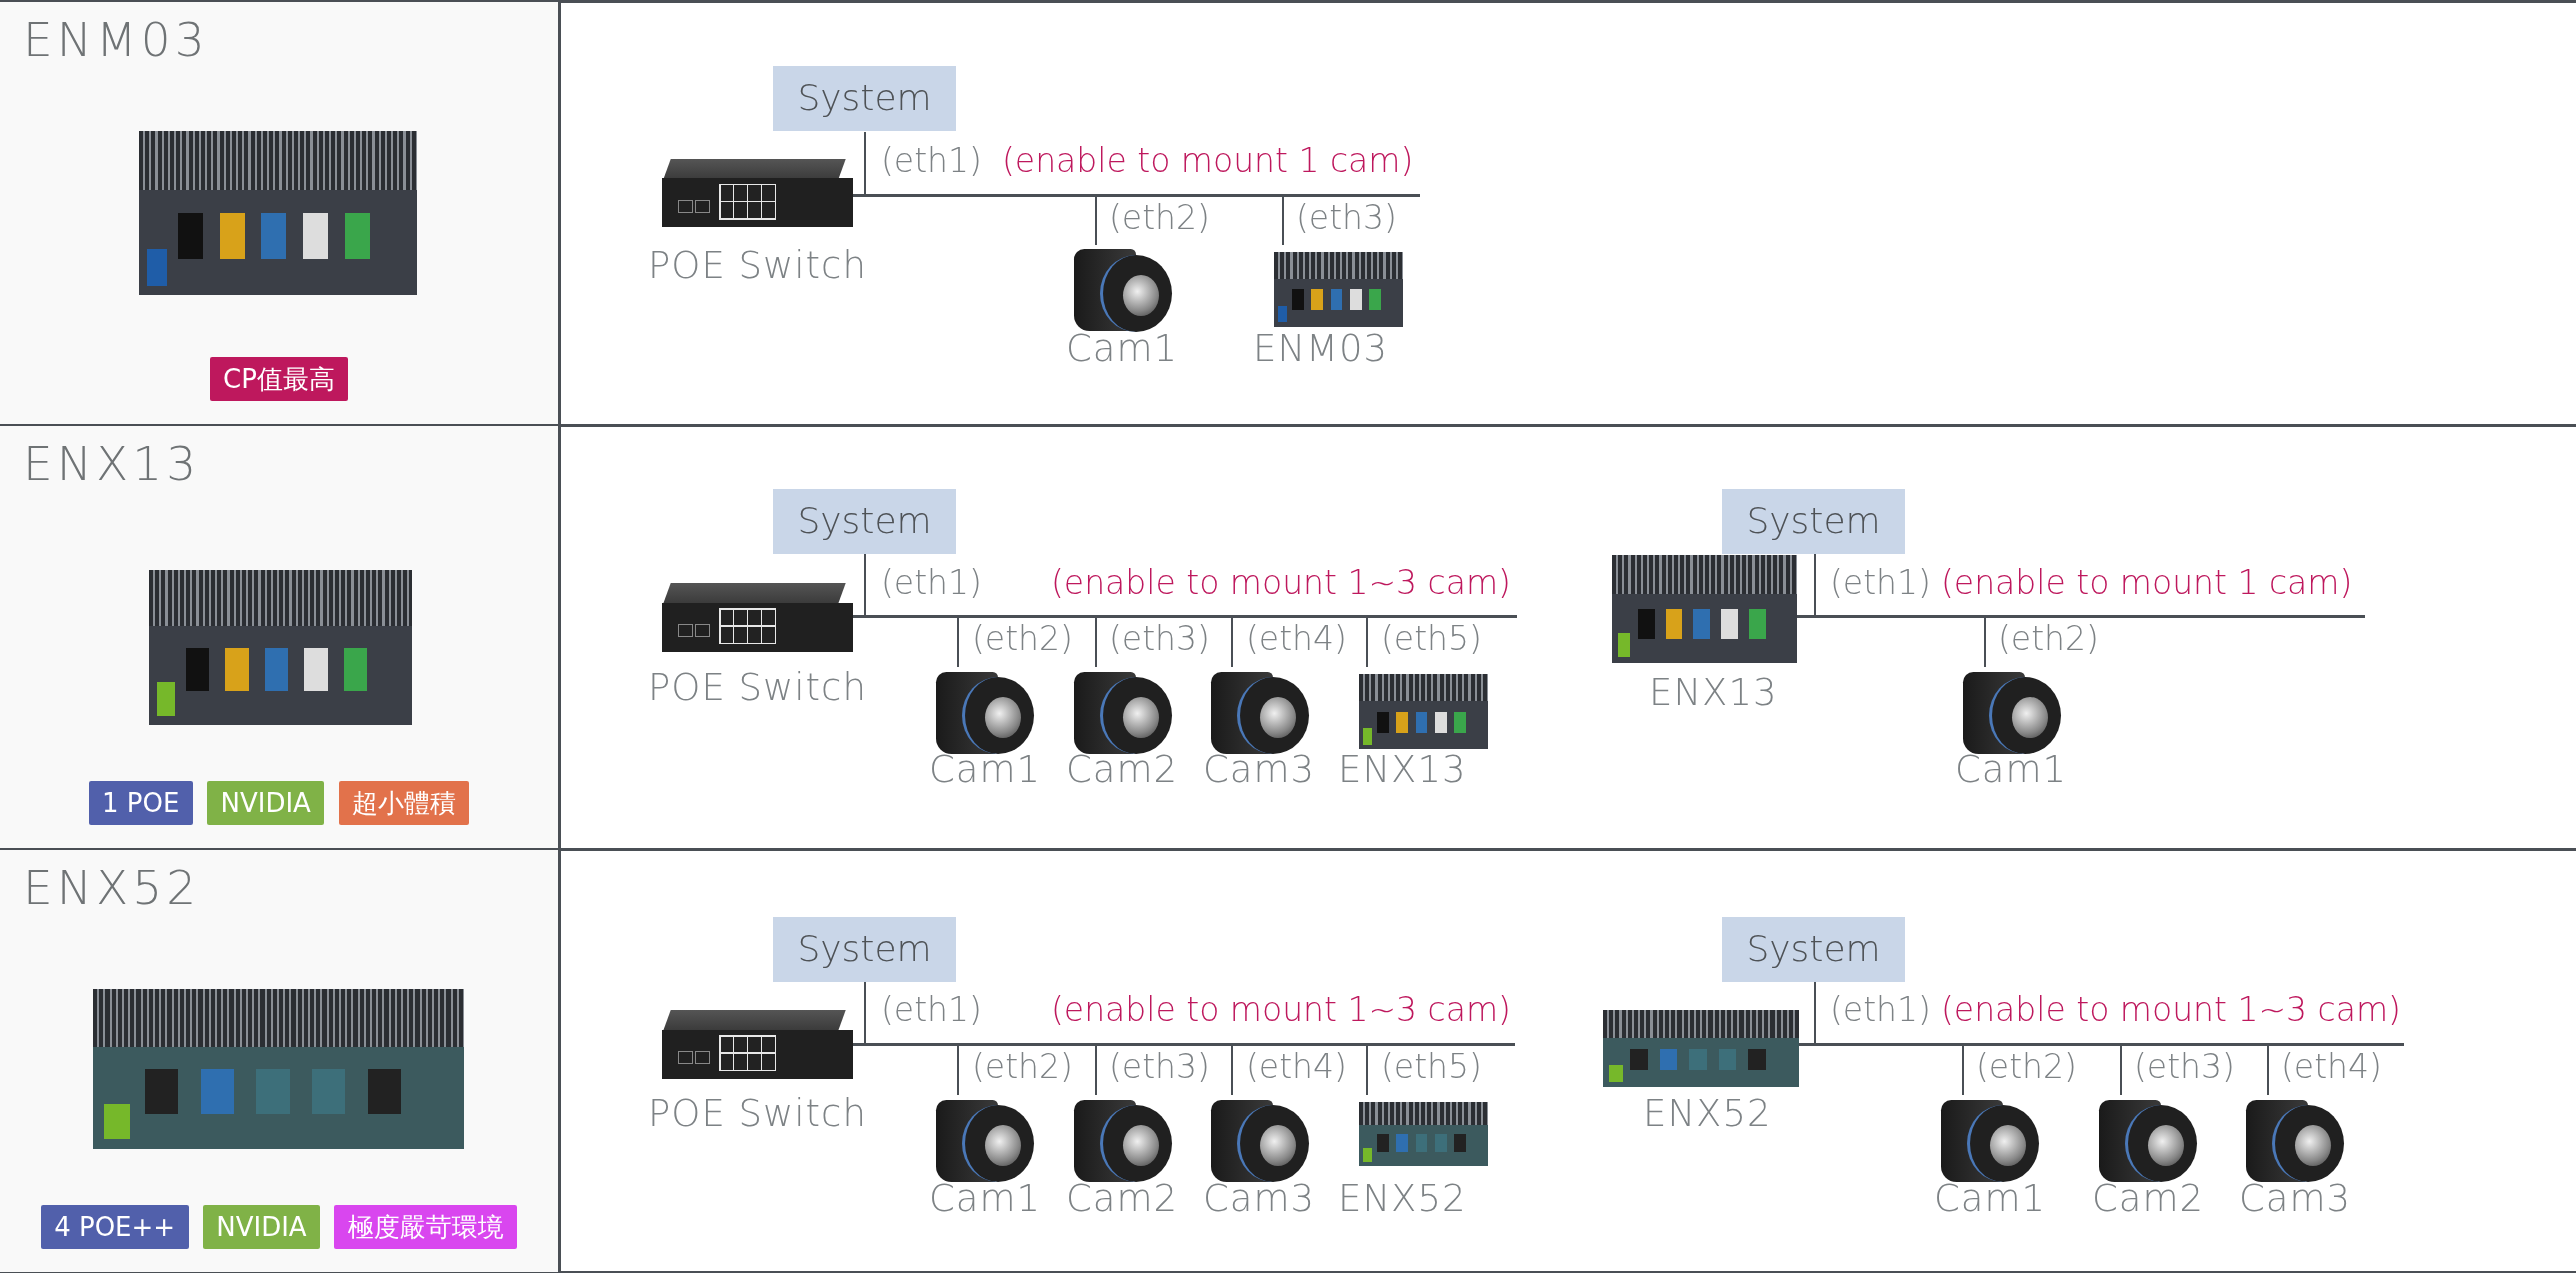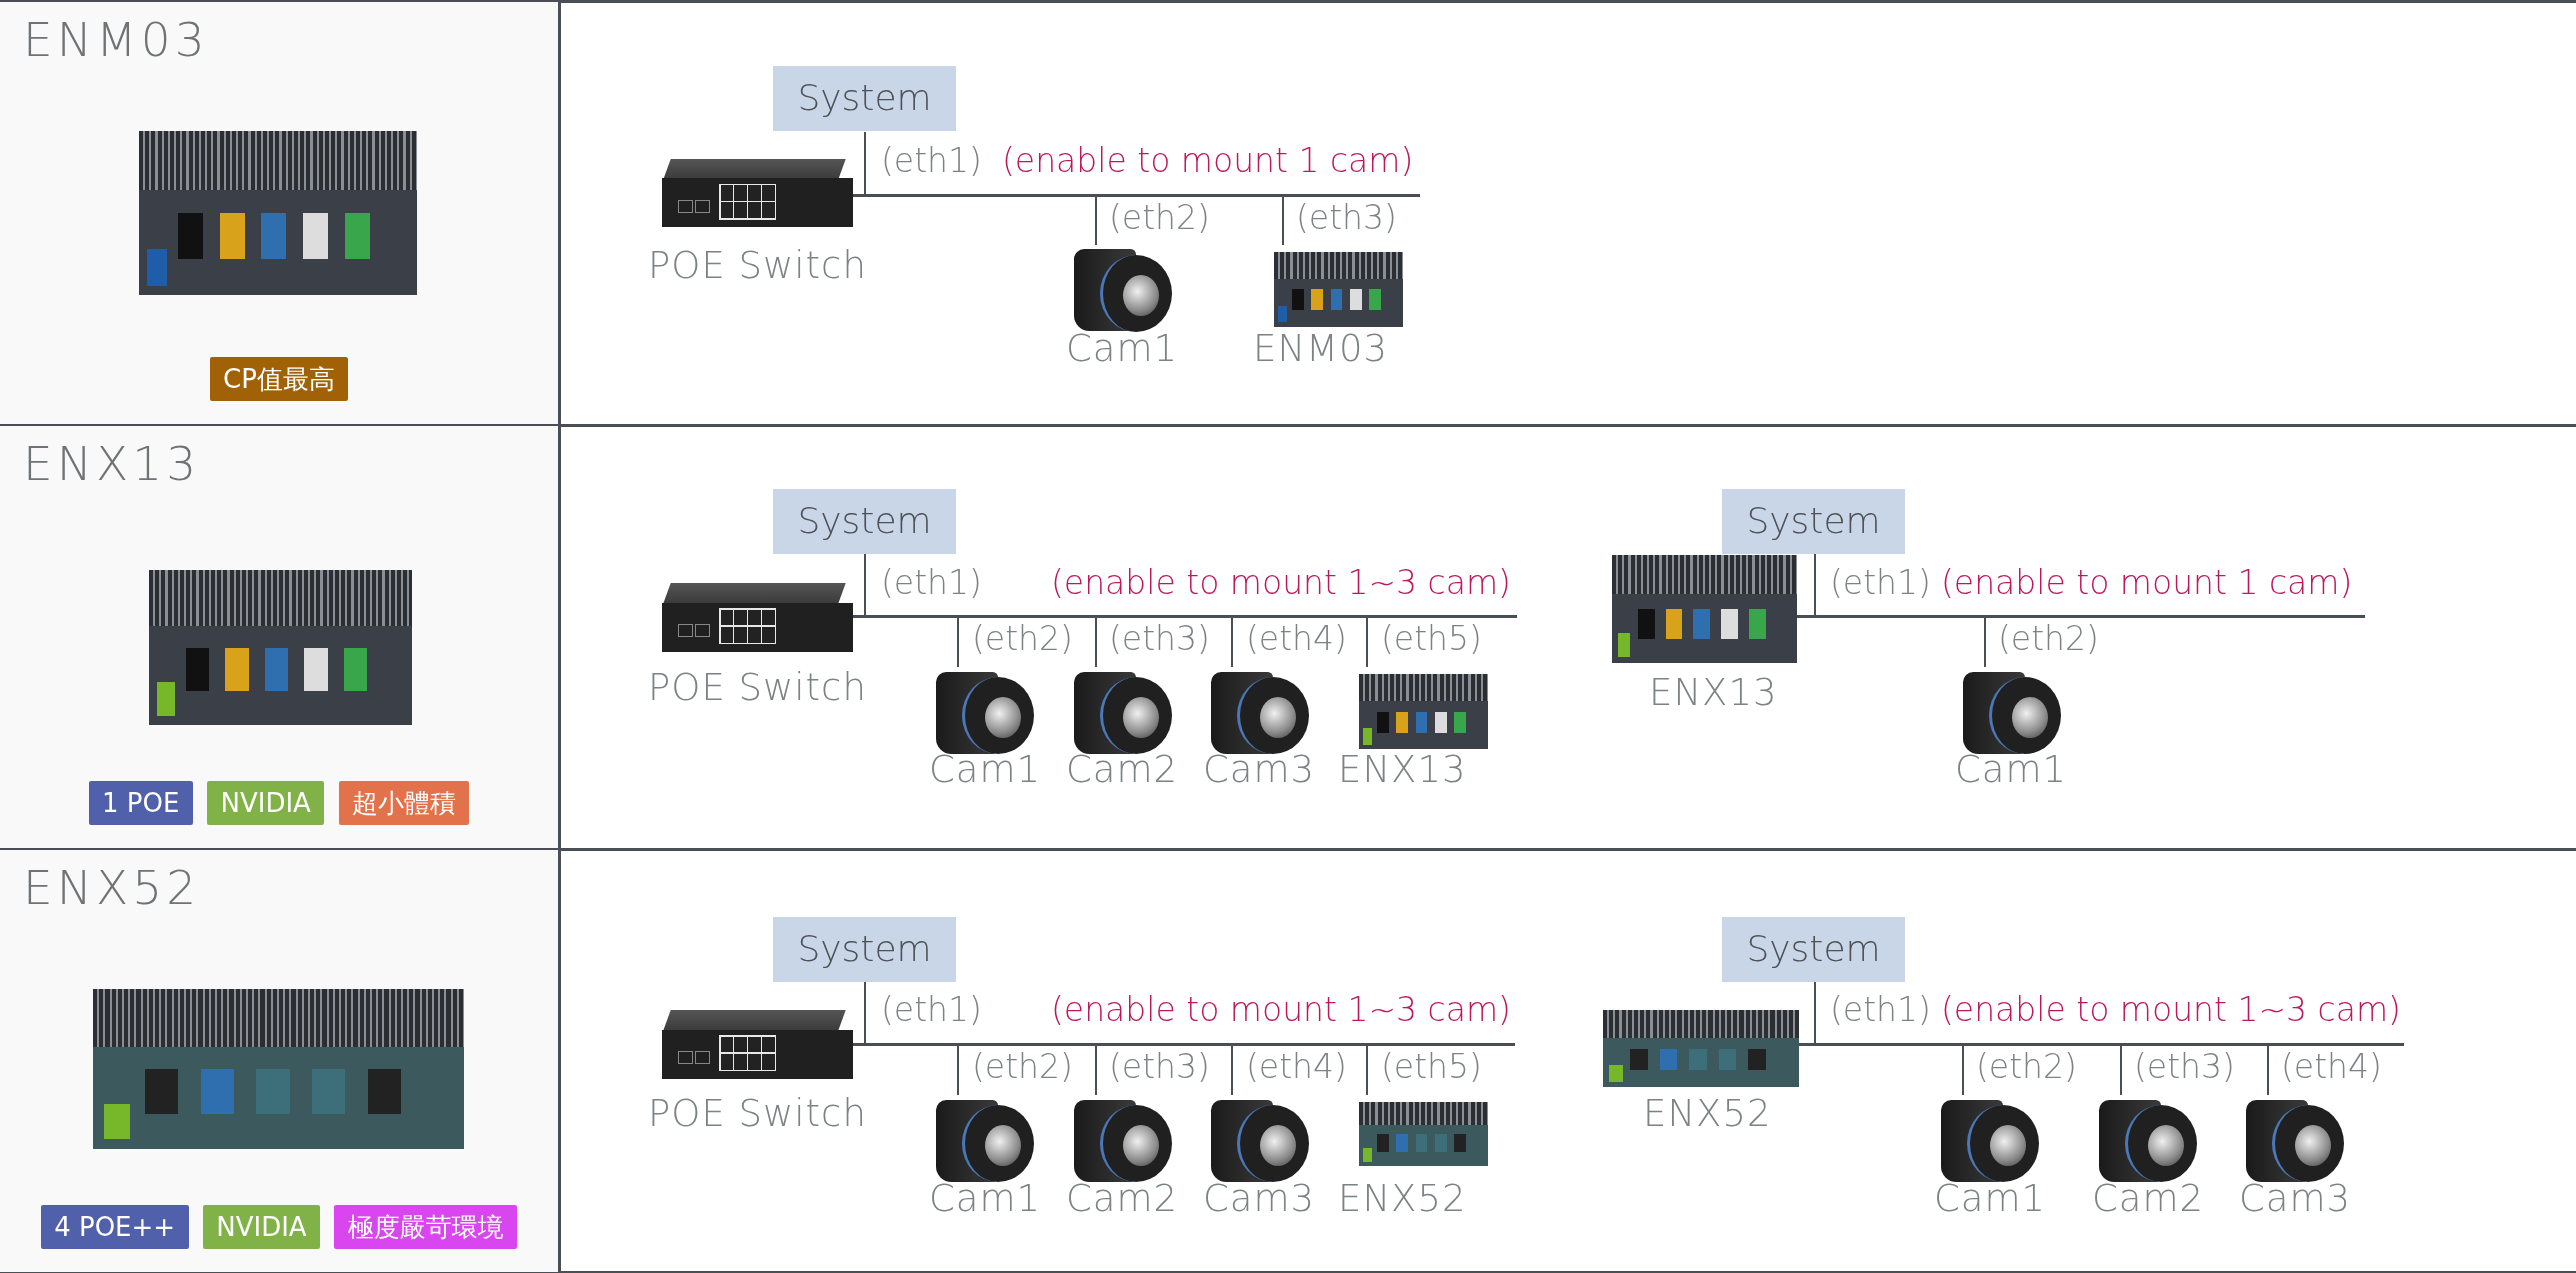--- a/index.html
+++ b/index.html
@@ -67,21 +67,21 @@
           <div class="pc-fins"></div>
           <div class="pc-front"></div>
           <div class="pc-port" style="left: 14%; background: rgb(17, 17, 17);"></div>
           <div class="pc-port" style="left: 29%; background: rgb(216, 162, 26);"></div>
           <div class="pc-port" style="left: 44%; background: rgb(47, 111, 176);"></div>
           <div class="pc-port" style="left: 59%; background: rgb(221, 221, 221);"></div>
           <div class="pc-port" style="left: 74%; background: rgb(58, 166, 75);"></div>
           <div style="position: absolute; left: 3%; bottom: 6%; width: 7%; height: 22%; background: rgb(31, 93, 168);"></div>
         </div>
         <div class="badges" style="top: 355px;">
-          <div class="badge" style="background: #a16207;">CP值最高</div>
+          <div class="badge" style="background: #be185d;">CP值最高</div>
         </div>
       </div>
       <div style="position: absolute; left: 0px; top: 0px; width: 2576px; height: 422px;">
         <div class="sys-box" style="left: 773px; top: 64px;">System</div>
         <div class="tick" style="left: 864px; top: 130px; width: 1.5px; height: 62px;"></div>
         <div class="bus" style="left: 845px; top: 192px; width: 575px;"></div>
         <div class="lbl" style="left: 881px; top: 139px;">(eth1)</div>
         <div class="note" style="left: 1002px; top: 139px;">(enable to mount 1 cam)</div>
         <div class="switch-icon" style="left: 662px; top: 157px;">
           <div class="switch-top"></div>

